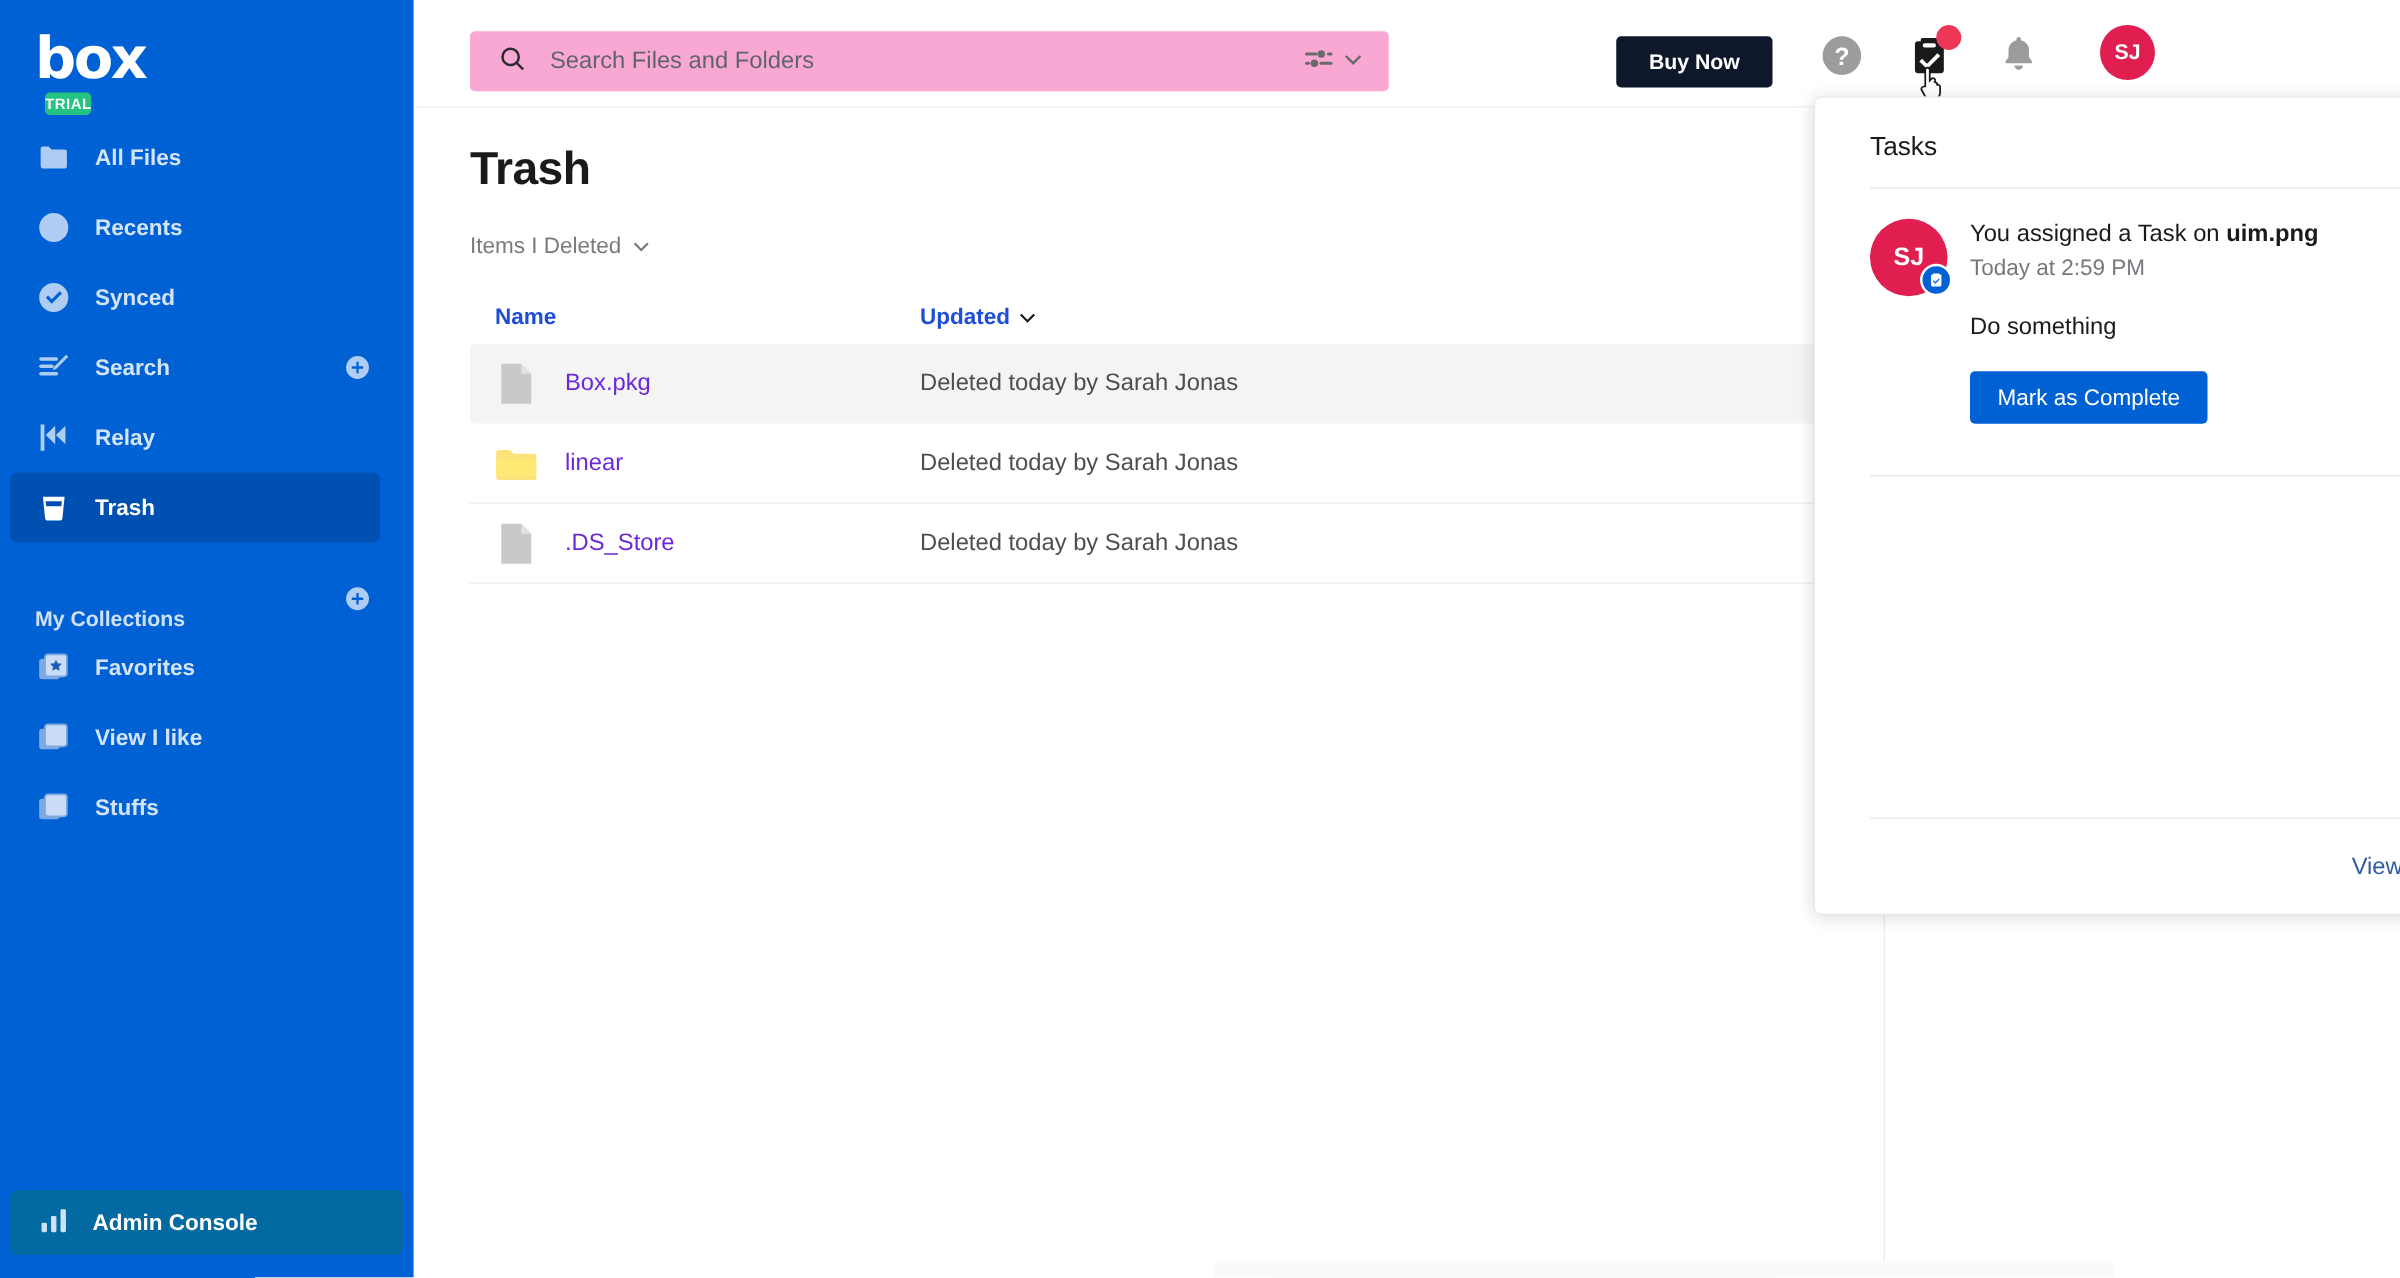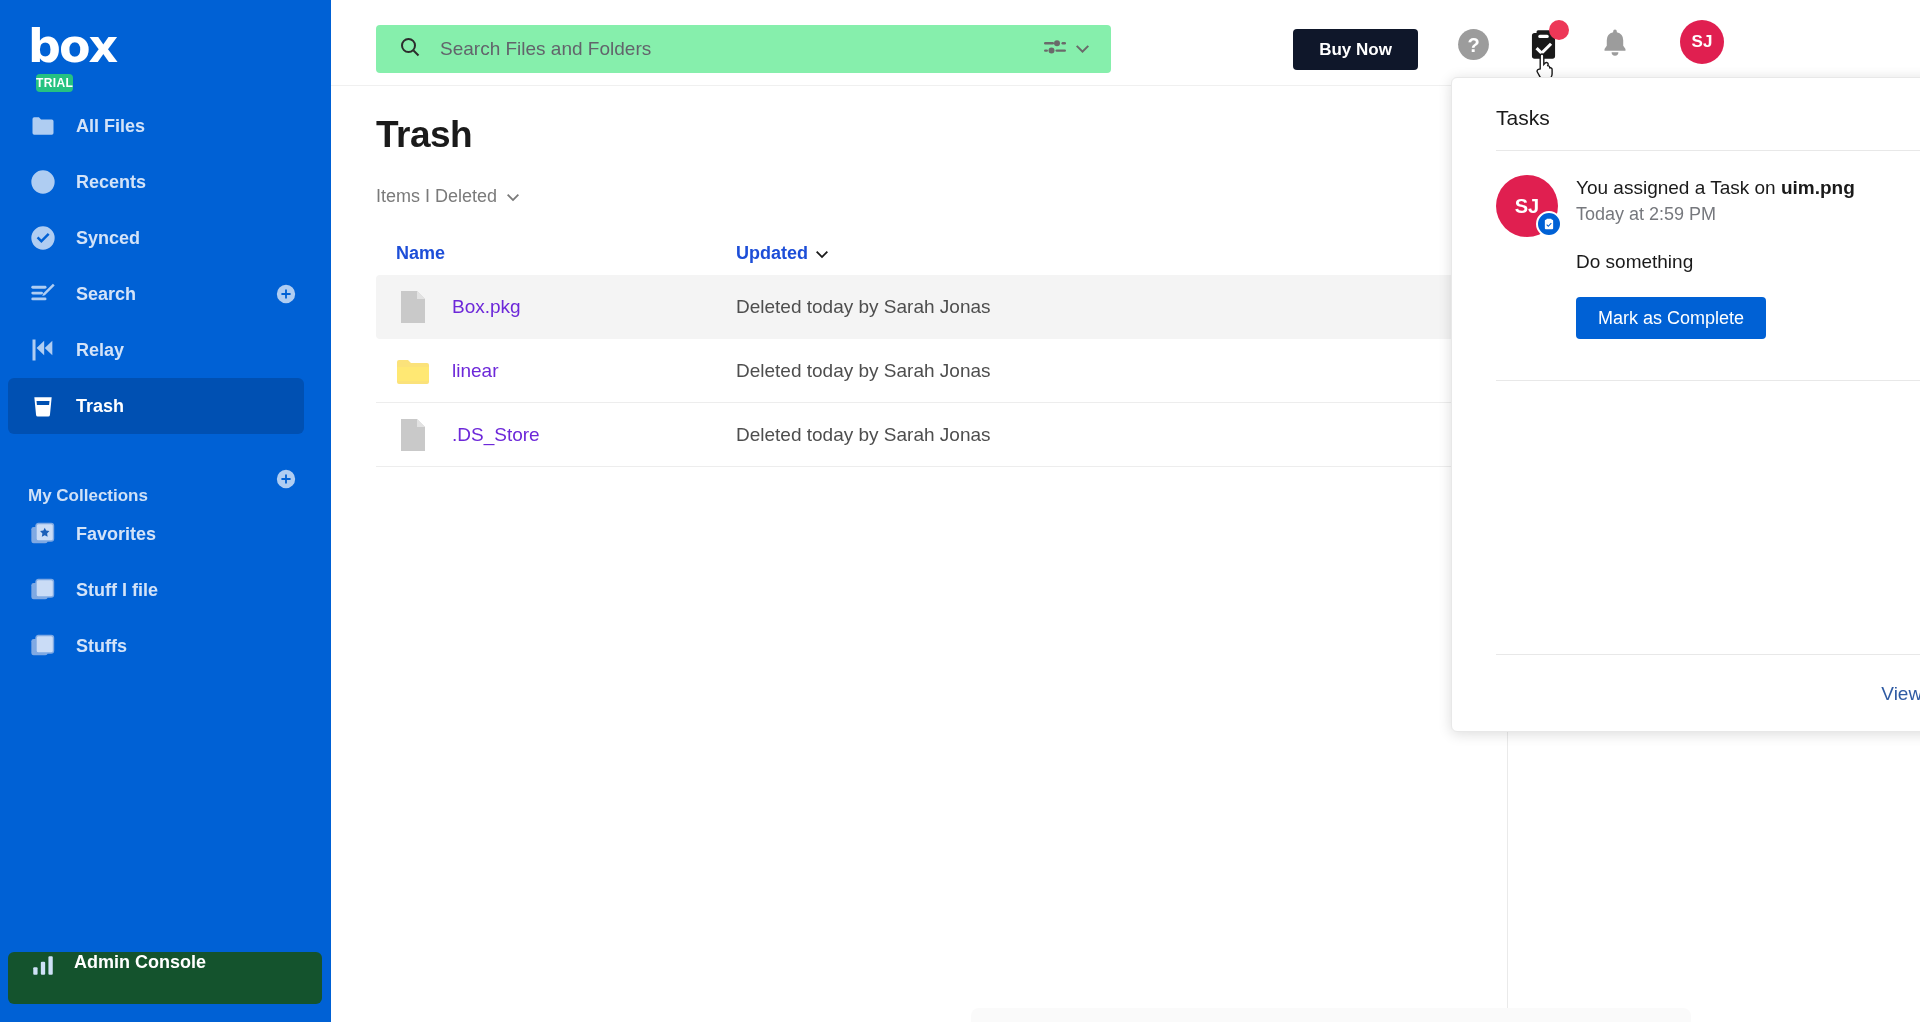--- a/index.html
+++ b/index.html
@@ -42,32 +42,32 @@
     position: absolute; right: 34px; top: 50%; transform: translateY(-50%);
     width: 22px; height: 22px;
   }
   .section-head {
     display: flex; align-items: flex-end; height: 54px; padding-left: 28px;
     font-size: 17px; font-weight: 700; color: #CFE1F7; position: relative;
     margin-top: 18px;
   }
   .admin-console {
     position: absolute; left: 8px; bottom: 18px; width: 314px; height: 52px;
-    background: #14532d; border-radius: 6px;
-    display: flex; padding-left: 22px; cursor: pointer;
+    background: #0369a1; border-radius: 6px;
+    display: flex; align-items: center; padding-left: 22px; cursor: pointer;
   }
   .admin-console .lbl { font-size: 18px; font-weight: 600; color: #fff; margin-left: 18px; }
 
   
   .main { flex: 1; position: relative; height: 1022px; background: #fff; }
 
   .topbar { height: 86px; position: relative; border-bottom: 1px solid #F0F0F0; }
   .search-wrap {
     position: absolute; left: 45px; top: 25px; width: 735px; height: 48px;
-    background: #86efac; border-radius: 4px; display: flex; align-items: center;
+    background: #f9a8d4; border-radius: 4px; display: flex; align-items: center;
   }
   .search-icon { margin-left: 22px; margin-right: 18px; flex:0 0 auto; }
   .search-input {
     border: none; background: transparent; outline: none; flex: 1;
     font-size: 19px; color: #4E4E4E; font-family: "Liberation Sans", sans-serif;
   }
   .search-input::placeholder { color: #62646B; }
   .filter-btn { display: flex; align-items: center; margin-right: 22px; cursor: pointer; }
   .caret-sm { margin-left: 9px; }
 
@@ -282,21 +282,21 @@
         </span>
         <span class="lbl">Favorites</span>
       </div>
       <div class="nav-item">
         <span class="ico">
           <svg width="28" height="28" viewBox="0 0 24 24" fill="none">
             <rect x="2" y="6" width="14" height="14" rx="2" fill="#7FA9E3"></rect>
             <rect x="6" y="3" width="15" height="15" rx="2" fill="#CADCF6" stroke="#7FA9E3" stroke-width="1.2"></rect>
           </svg>
         </span>
-        <span class="lbl">Stuff I file</span>
+        <span class="lbl">View I like</span>
       </div>
       <div class="nav-item">
         <span class="ico">
           <svg width="28" height="28" viewBox="0 0 24 24" fill="none">
             <rect x="2" y="6" width="14" height="14" rx="2" fill="#7FA9E3"></rect>
             <rect x="6" y="3" width="15" height="15" rx="2" fill="#CADCF6" stroke="#7FA9E3" stroke-width="1.2"></rect>
           </svg>
         </span>
         <span class="lbl">Stuffs</span>
       </div>

